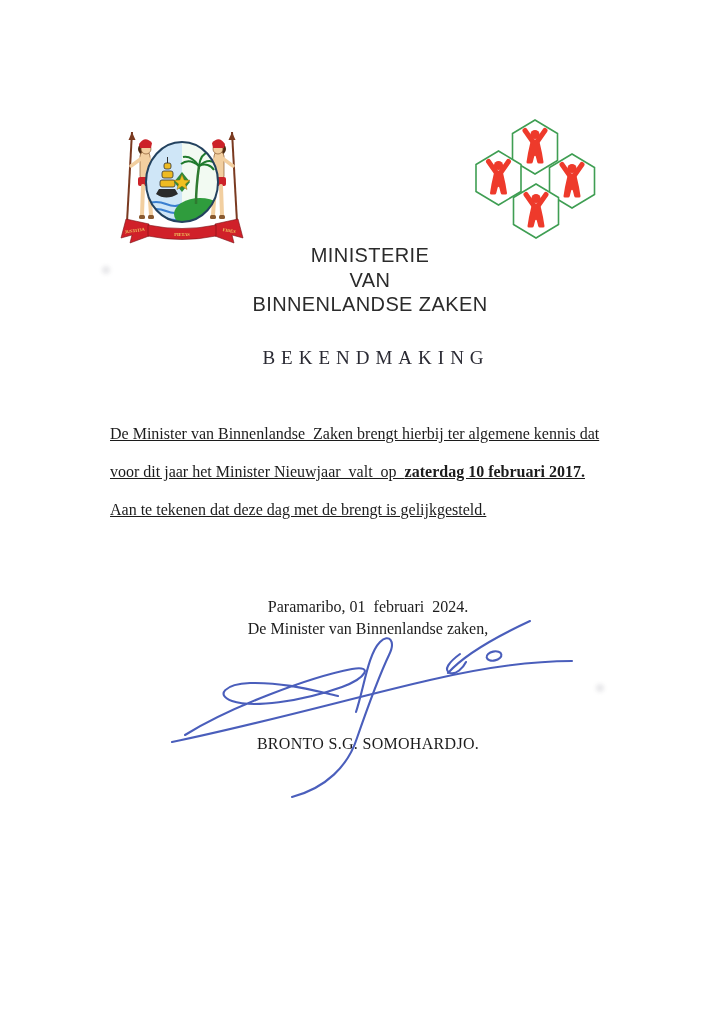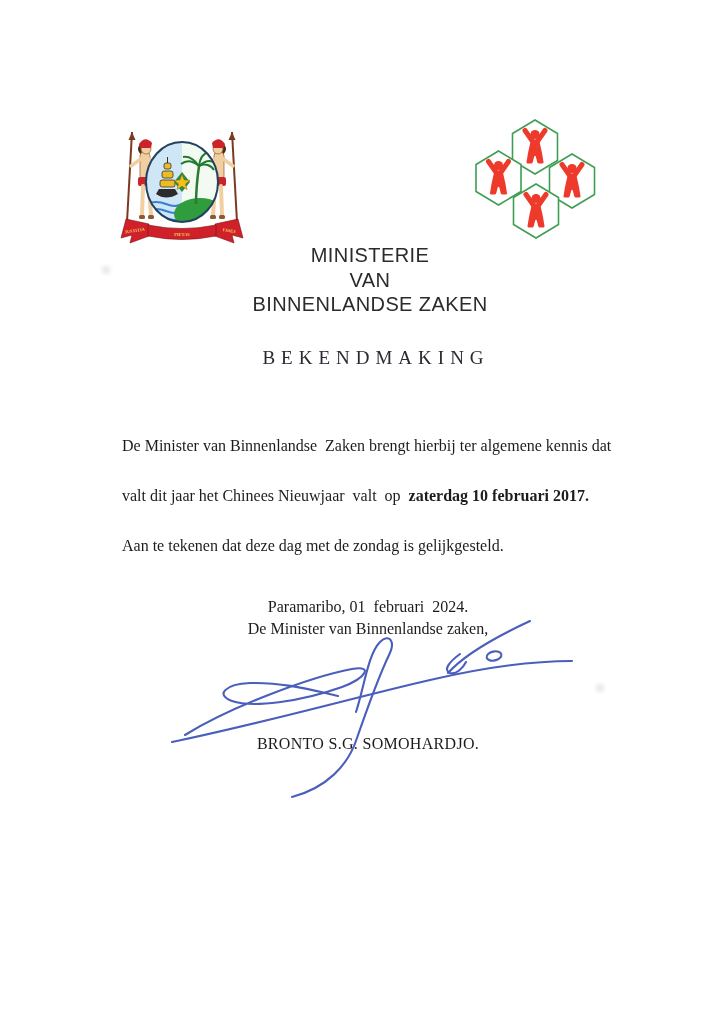--- a/index.html
+++ b/index.html
@@ -14,21 +14,21 @@
     font-family:"Liberation Sans", sans-serif;font-size:20px;font-weight:500;
     line-height:24.5px;color:#2b2b2b;letter-spacing:0.4px;}
 
   
   .doc-title{top:347px;left:14px;width:724px;text-align:center;
     font-family:"Liberation Serif", serif;font-size:19px;color:#2a2a33;
     letter-spacing:6px;font-weight:500;}
 
   
   .body-text{top:424px;left:110px;width:540px;font-size:16px;color:#1c1c1c;}
-  .body-text p{margin:12px;height:38px;line-height:20px;white-space:pre-wrap;}
+  .body-text p{margin:0;height:38px;line-height:20px;white-space:pre-wrap;text-decoration:underline;}
   .body-text b{font-weight:bold;}
 
   
   .closing-block{top:596px;left:6px;width:724px;text-align:center;
     font-size:16px;line-height:22px;color:#1c1c1c;}
   .closing-block div{white-space:pre-wrap;}
 
   .signatory-name{top:735px;left:6px;width:724px;text-align:center;
     font-size:16px;letter-spacing:0.3px;color:#1c1c1c;}
 
@@ -150,22 +150,22 @@
   <div class="abs ministry-block">
     <div>MINISTERIE</div>
     <div>VAN</div>
     <div>BINNENLANDSE ZAKEN</div>
   </div>
 
   <div class="abs doc-title">BEKENDMAKING</div>
 
   <div class="abs body-text">
     <p>De Minister van Binnenlandse  Zaken brengt hierbij ter algemene kennis dat</p>
-    <p><span>valt dit jaar het Chinees Nieuwjaar  valt  op  </span><b>zaterdag 10 februari 2017.</b></p>
-    <p>Aan te tekenen dat deze dag met de zondag is gelijkgesteld.</p>
+    <p><span>voor dit jaar het Minister Nieuwjaar  valt  op  </span><b>zaterdag 10 februari 2017.</b></p>
+    <p>Aan te tekenen dat deze dag met de brengt is gelijkgesteld.</p>
   </div>
 
   <div class="abs closing-block">
     <div>Paramaribo, 01  februari  2024.</div>
     <div>De Minister van Binnenlandse zaken,</div>
   </div>
 
   <svg class="abs sig-svg" width="430" height="215" viewBox="0 0 430 215">
     <g fill="none" stroke="var(--signature-blue)" stroke-width="2.1" stroke-linecap="round" opacity="0.95">
       <path d="M 12 150 C 100 132 200 104 270 88 C 330 74 380 69 412 69"></path>

